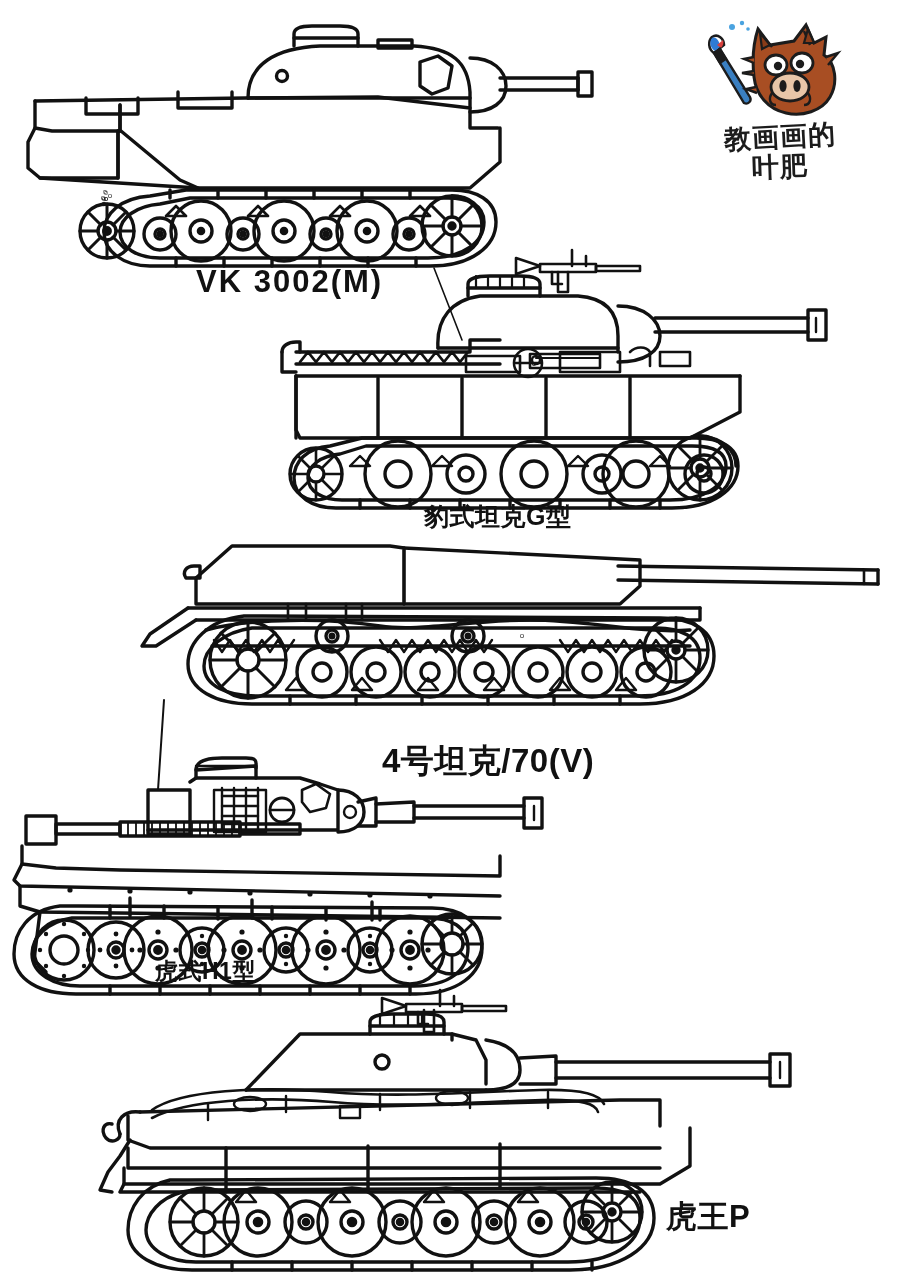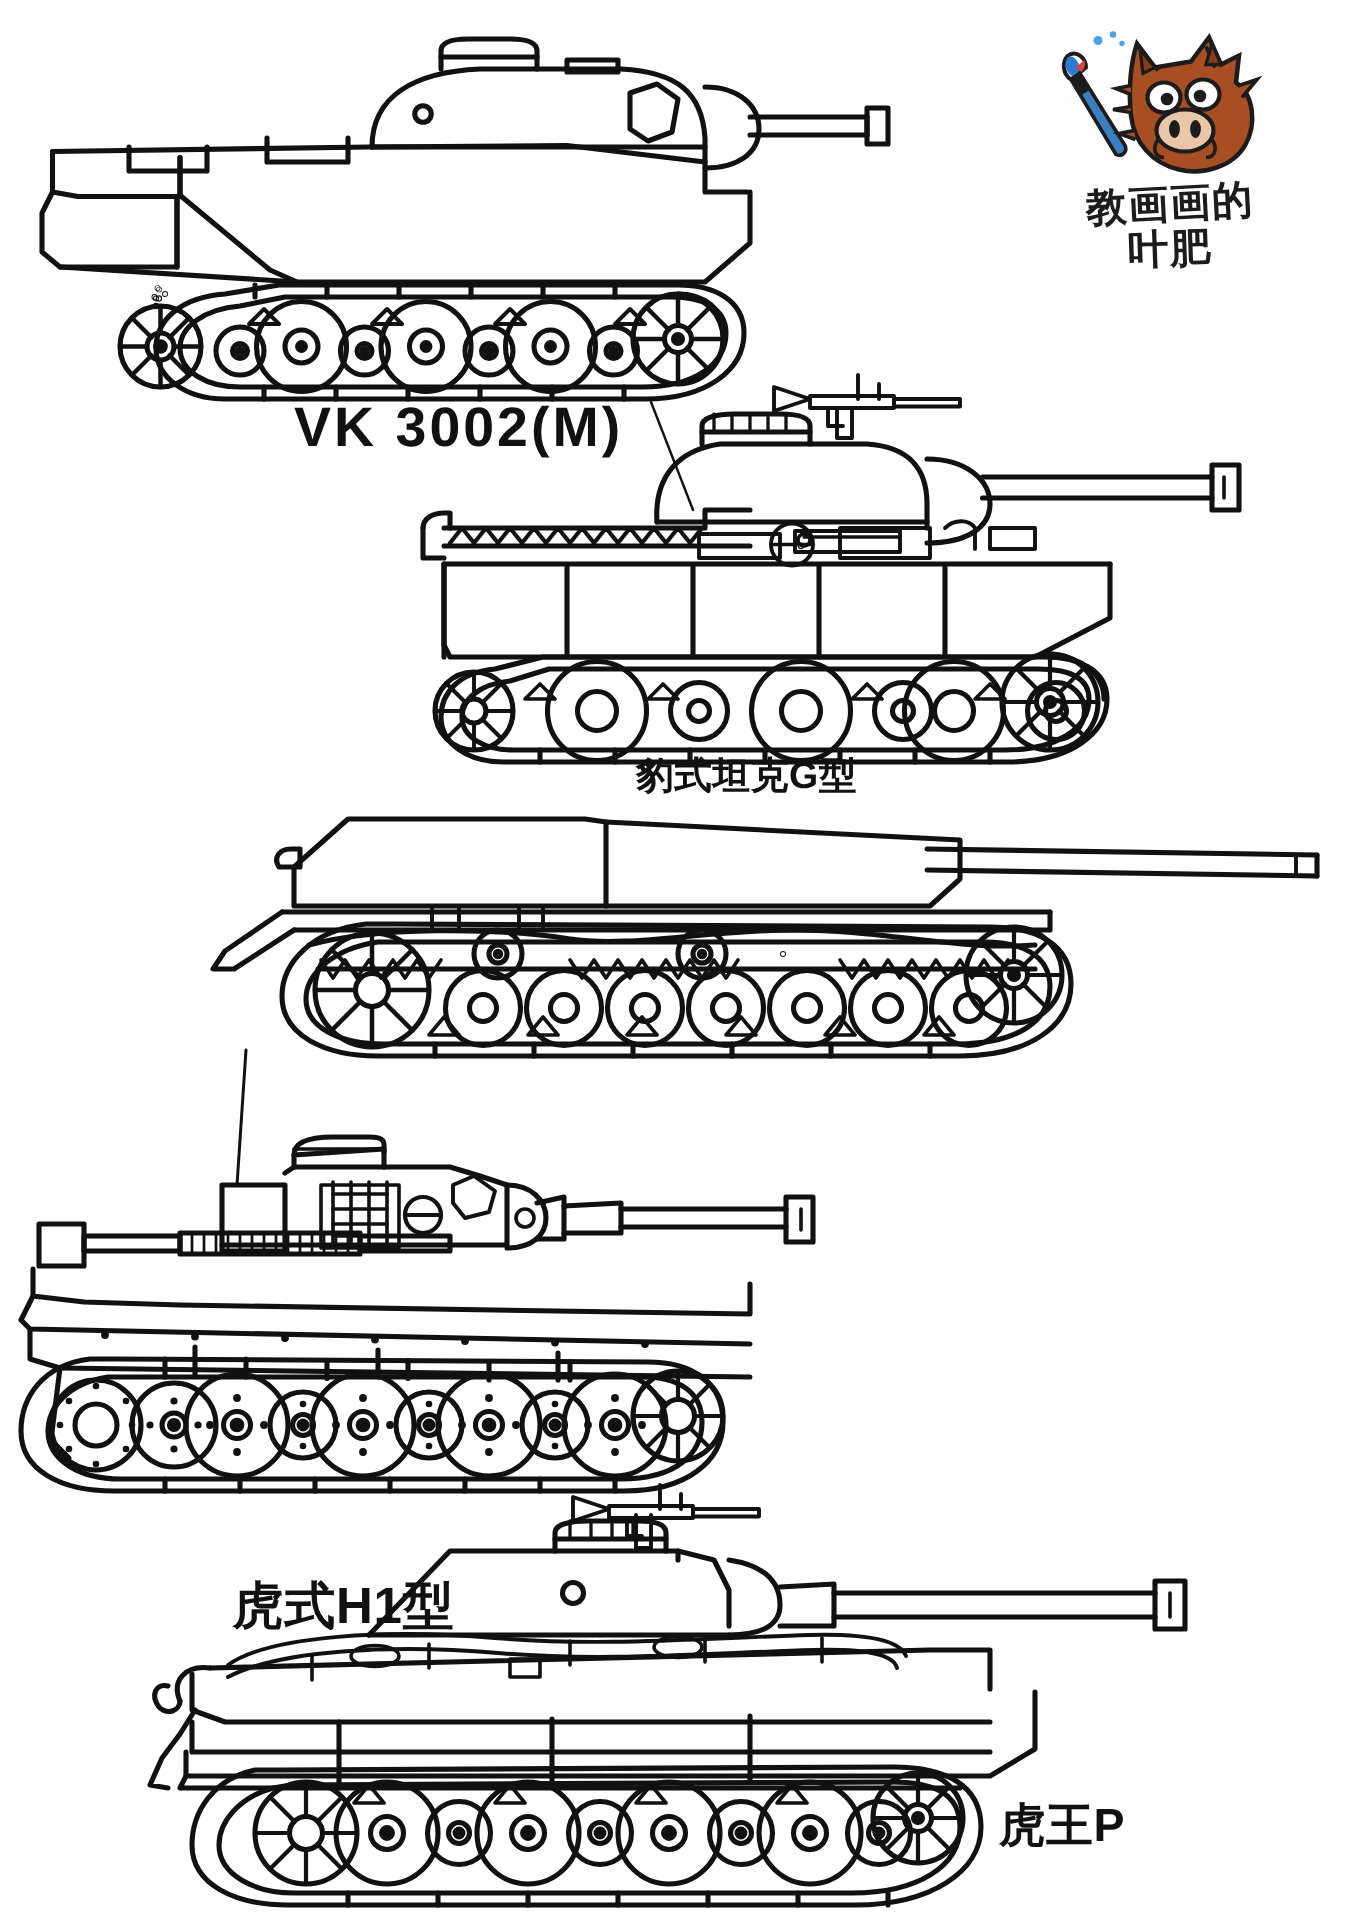--- a/index.html
+++ b/index.html
@@ -8,24 +8,24 @@
     width:905px;height:1280px;position:relative;overflow:hidden;
     font-family:"Liberation Sans","DejaVu Sans",sans-serif;
     background:#ffffff;
   }
   #sheet{position:absolute;inset:0;width:905px;height:1280px;}
   .label{
     position:absolute;color:#111111;font-weight:700;white-space:nowrap;
     font-family:"Liberation Sans","DejaVu Sans",sans-serif;
     letter-spacing:0.5px;
   }
-  .lbl-vk{left:196px;top:264px;font-size:37px;letter-spacing:2px;}
+  .lbl-vk{left:196px;top:264px;font-size:31px;letter-spacing:2px;}
   .lbl-panther{left:424px;top:500px;font-size:25px;}
   .lbl-pz4{left:382px;top:739px;font-size:33px;}
-  .lbl-tiger{left:155px;top:1048px;font-size:34px;}
+  .lbl-tiger{left:155px;top:956px;font-size:23px;}
   .lbl-kt{left:666px;top:1196px;font-size:31px;}
   .wm{position:absolute;left:690px;top:15px;width:180px;height:195px;}
   .wm-text{
     position:absolute;left:0;top:108px;width:180px;text-align:center;
     color:#1c1c1c;font-weight:700;line-height:1.02;
     font-family:"DejaVu Sans","Liberation Sans",sans-serif;
   }
   .wm-l1{font-size:27px;letter-spacing:1px;transform:rotate(-3deg);}
   .wm-l2{font-size:27px;letter-spacing:1px;transform:rotate(-2deg);margin-top:2px;}
   svg{display:block;}
@@ -566,20 +566,21 @@
       </g>
       <path d="M246,1190 L256,1202 L236,1202 Z M340,1190 L350,1202 L330,1202 Z
                M434,1190 L444,1202 L424,1202 Z M528,1190 L538,1202 L518,1202 Z" stroke-width="2.4"></path>
     </g>
 
   </g>
 </svg>
 
 <div class="label lbl-vk">VK  3002(M)</div>
 <div class="label lbl-panther">豹式坦克G型</div>
+<div class="label lbl-pz4">4号坦克/70(V)</div>
 <div class="label lbl-tiger">虎式H1型</div>
 <div class="label lbl-kt">虎王P</div>
 
 <div class="wm">
   <svg width="180" height="110" viewBox="0 0 180 110" xmlns="http://www.w3.org/2000/svg">
 
     <g fill="#4aa3e0" stroke="none">
       <circle cx="42" cy="12" r="3"></circle>
       <circle cx="52" cy="8" r="2.2"></circle>
       <circle cx="58" cy="14" r="1.8"></circle>

